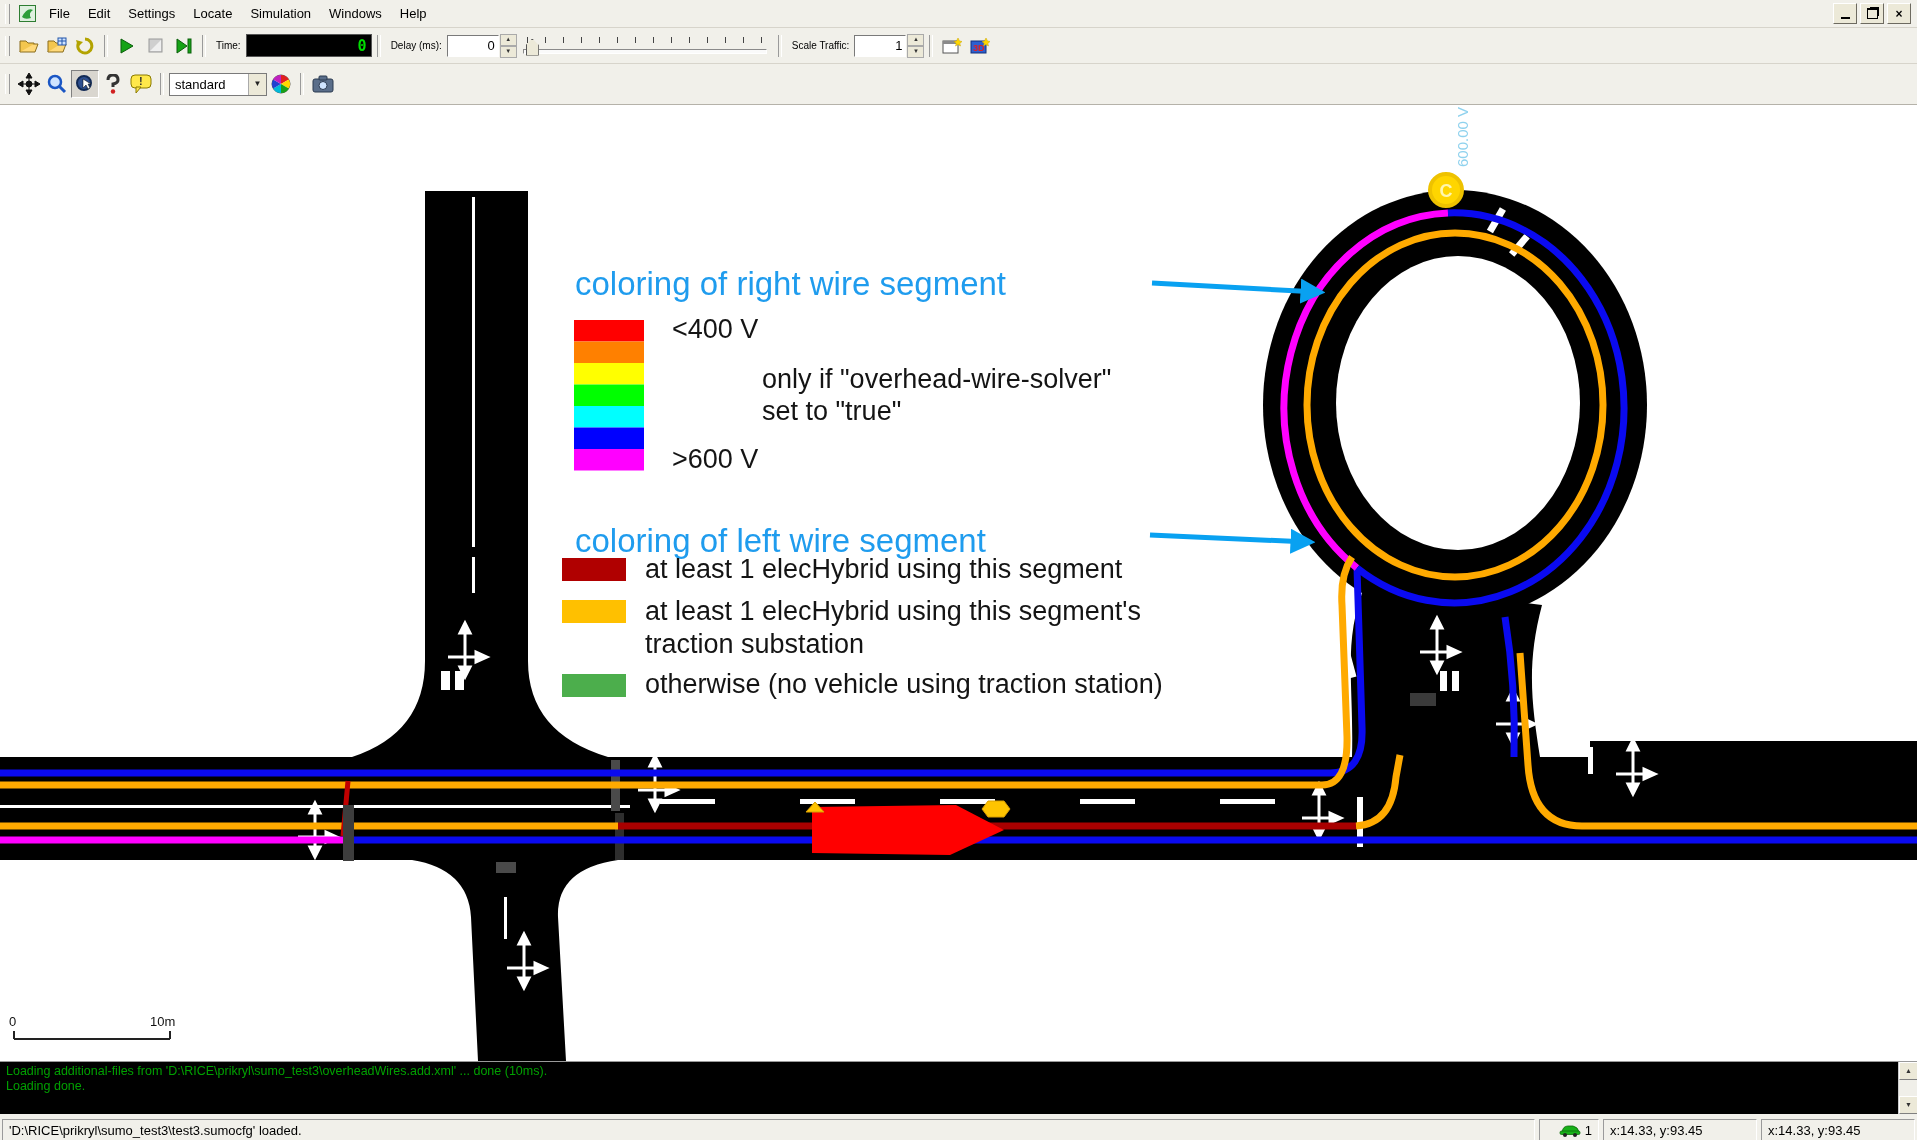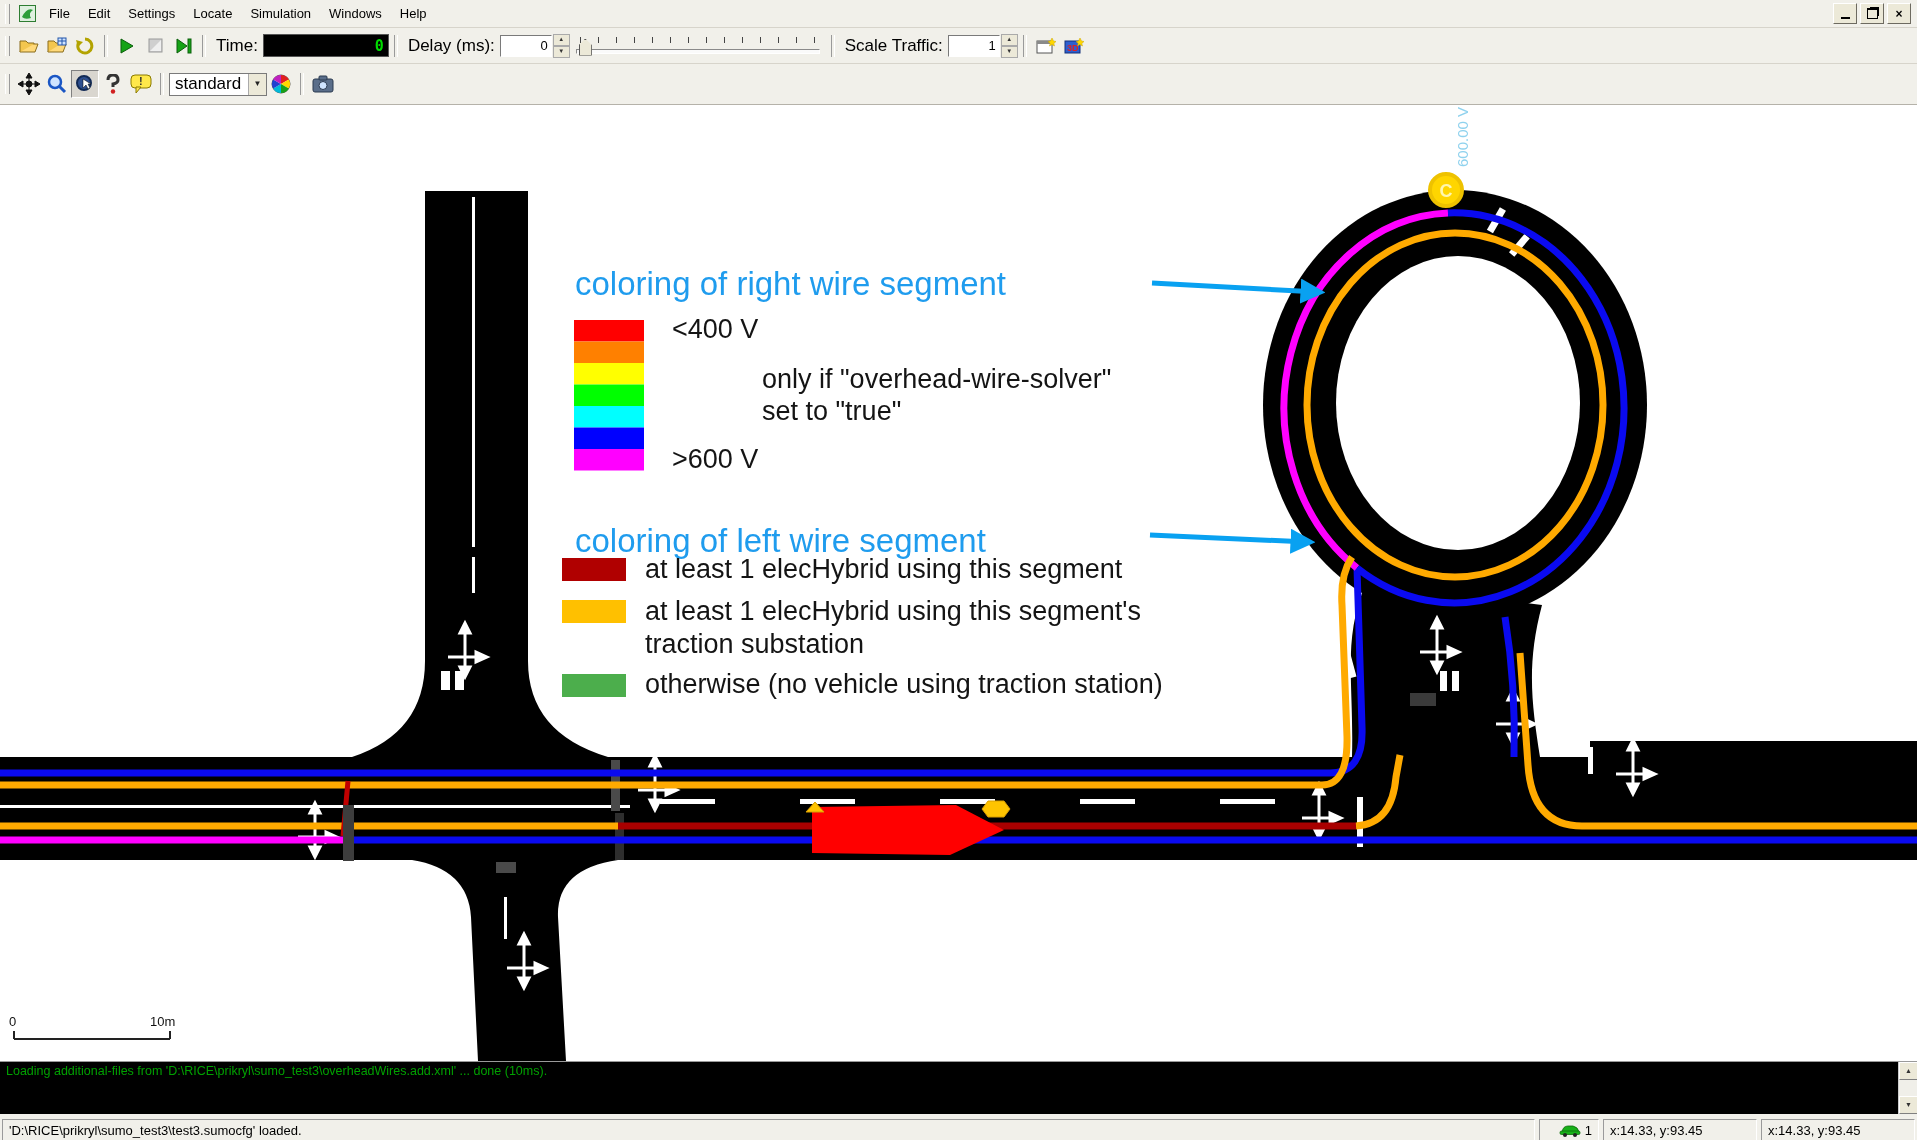--- a/index.html
+++ b/index.html
@@ -5,21 +5,21 @@
   html,body{margin:0;padding:0;width:1917px;height:1140px;overflow:hidden;
     font-family:"Liberation Sans",sans-serif;background:#f1f0ea;}
   .win{position:relative;width:1917px;height:1140px;background:#f1f0ea;}
   .bar{display:flex;align-items:center;padding:1px 3px;background:#f1f0ea;}
   .menubar{height:25px;border-bottom:1px solid #d7d4cb;font-size:13px;}
   .tbar1{height:33px;border-bottom:1px solid #d7d4cb;}
   .tbar2{height:38px;border-bottom:1px solid #b5b2a9;}
   .grip{width:3px;height:20px;border-left:1px solid #fff;border-right:1px solid #9a9a9a;margin:0 5px 0 2px;}
   .sep{width:2px;height:22px;border-left:1px solid #9a9a9a;border-right:1px solid #fff;margin:0 5px;}
   .menuitem{padding:3px 9px;color:#000;}
-  .lbl{font-size:17px;padding:0 5px;white-space:nowrap;}
+  .lbl{font-size:10px;padding:0 5px;white-space:nowrap;}
   .tbtn{min-width:26px;height:26px;display:flex;align-items:center;justify-content:center;border:1px solid transparent;}
   .tbtn.pressed{border-color:#808080 #fff #fff #808080;background:#d9d6cf;}
   .winbtns{margin-left:auto;display:flex;gap:3px;padding-right:3px;}
   .wbtn{width:22px;height:19px;background:#ece9d8;border:1px solid;border-color:#fff #6d6a60 #6d6a60 #fff;
         display:flex;align-items:center;justify-content:center;font-size:12px;font-weight:bold;}
   .minbar{width:9px;height:2px;background:#000;margin-top:9px;}
   .restoreshape{width:9px;height:8px;border:1px solid #000;border-top:2px solid #000;background:#ece9d8;box-shadow:2px -2px 0 -1px #000;}
   .lcd{width:120px;height:21px;background:#000;border:1px solid #555;display:flex;align-items:center;justify-content:flex-end;
        padding-right:4px;font-family:"DejaVu Sans Mono",monospace;font-weight:bold;font-size:15px;color:#00dd00;}
   .spin{display:flex;align-items:center;}
@@ -27,21 +27,21 @@
            font-size:13px;text-align:right;padding:1px 3px;line-height:18px;}
   .spinbtns{display:flex;flex-direction:column;margin-left:1px;}
   .sb{width:15px;height:10px;font-size:6px;line-height:9px;text-align:center;border:1px solid #aaa;background:#ece9d8;color:#333;}
   .slider{position:relative;width:248px;height:26px;margin:0 4px;}
   .ticks{position:absolute;left:6px;right:6px;top:4px;height:6px;
          background:repeating-linear-gradient(to right,#444 0 1px,transparent 1px 18px);}
   .groove{position:absolute;left:2px;right:2px;bottom:5px;height:3px;border:1px solid;border-color:#8a8a8a #fff #fff #8a8a8a;background:#fafafa;}
   .thumb{position:absolute;left:5px;top:6px;width:11px;height:15px;background:#ece9d8;border:1px solid #555;
          clip-path:polygon(50% 0,100% 38%,100% 100%,0 100%,0 38%);}
   .select{display:flex;width:96px;height:21px;border:1px solid #7a7a7a;background:#fff;align-items:center;}
-  .selval{flex:1;font-size:17px;padding:1px 5px;}
+  .selval{flex:1;font-size:13px;padding:1px 5px;}
   .selarrow{width:17px;height:100%;background:#ece9d8;border-left:1px solid #aaa;text-align:center;font-size:8px;line-height:19px;color:#222;}
   .canvas{position:relative;width:1917px;height:956px;background:#fff;overflow:hidden;}
   .cv-title{font:33px "Liberation Sans",sans-serif;fill:#1f9cee;}
   .cv-leg{font:27px "Liberation Sans",sans-serif;fill:#141414;}
   .cv-small{font:13px "Liberation Sans",sans-serif;fill:#111;}
   .cv-sub{font:15px "Liberation Sans",sans-serif;fill:#8fd2ee;}
   .msgwin{position:relative;height:53px;background:#000000;border-top:1px solid #9a9a9a;
           font-size:12.5px;color:#00a000;line-height:15px;padding:2px 6px;box-sizing:border-box;}
   .msgsb{position:absolute;right:0;top:0;width:18px;height:100%;background:#f0efe9;border-left:1px solid #ccc;}
   .sbarr{position:absolute;left:0;width:17px;height:16px;border:1px solid;border-color:#fff #808080 #808080 #fff;
@@ -360,20 +360,21 @@
         <line x1="14" y1="926" x2="14" y2="934" stroke="#222" stroke-width="2"></line>
         <line x1="170" y1="926" x2="170" y2="934" stroke="#222" stroke-width="2"></line>
         <text class="cv-small" x="9" y="921">0</text>
         <text class="cv-small" x="150" y="921">10m</text>
       </g>
     </svg>
   </div>
 
   <div class="msgwin">
     <div>Loading additional-files from 'D:\RICE\prikryl\sumo_test3\overheadWires.add.xml' ... done (10ms).</div>
+    <div>Loading done.</div>
     <div class="msgsb">
       <div class="sbarr" style="top:0;">▲</div>
       <div class="sbarr" style="bottom:0;">▼</div>
     </div>
   </div>
 
   <div class="statusbar">
     <div class="panel p-loaded">
       <span>'D:\RICE\prikryl\sumo_test3\test3.sumocfg' loaded.</span>
     </div>

